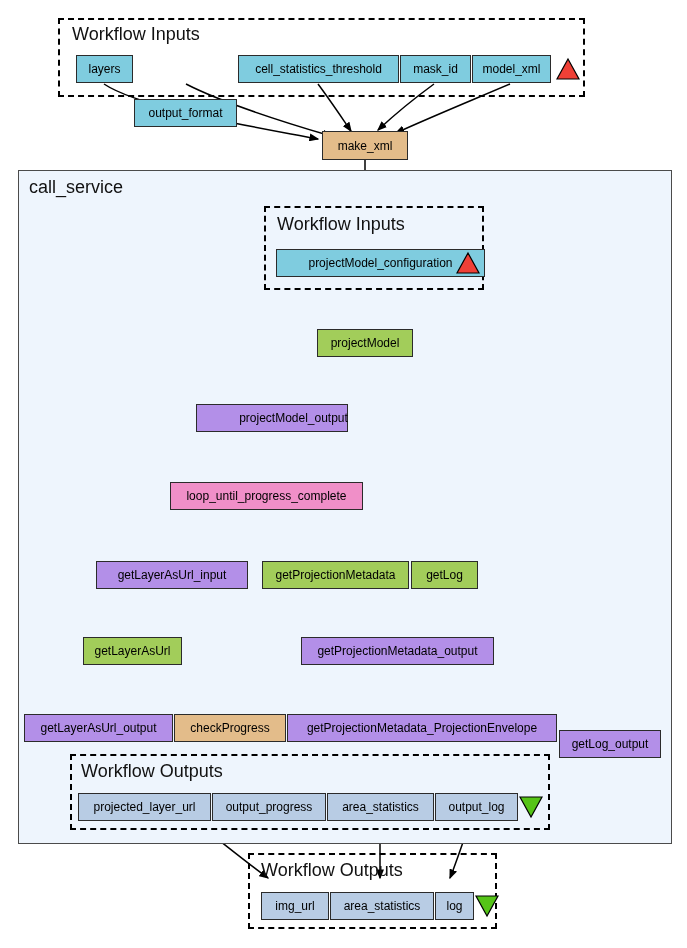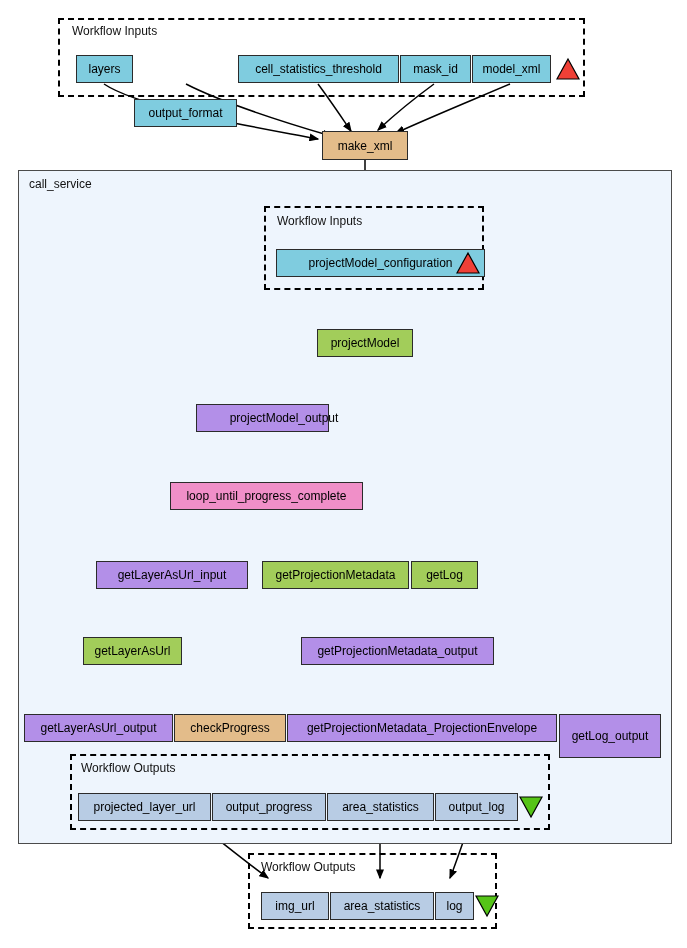--- a/index.html
+++ b/index.html
@@ -13,21 +13,21 @@
 
   
   .cluster{position:absolute;box-sizing:border-box;}
   .cluster-dashed{
     border:2px dashed #000000;background:transparent;
   }
   .cluster-solid{
     border:1.6px solid #4b4b4b;background:#eef5fd;
   }
   .cluster-label{
-    position:absolute;font-size:12px;color:#111;white-space:nowrap;
+    position:absolute;font-size:18px;color:#111;white-space:nowrap;
   }
 
   
   .node{
     position:absolute;box-sizing:border-box;
     border:1.4px solid #2b2b2b;
     display:flex;align-items:center;justify-content:center;
     font-size:12px;color:#000;white-space:nowrap;
     letter-spacing:0px;
   }
@@ -137,35 +137,35 @@
 
   <div class="node n-input" style="left:276px;top:249px;width:209px;height:28px;">projectModel_configuration</div>
   <div class="tri-wrap" style="left:456px;top:251px;">
     <svg width="24" height="24" viewBox="0 0 24 24">
         <polygon points="12,2 23,22 1,22" fill="#ef4036" stroke="#000" stroke-width="1.2"></polygon>
       </svg>
   </div>
 
   <div class="node n-proc" style="left:317px;top:329px;width:96px;height:28px;">projectModel</div>
 
-  <div class="node n-data" style="left:196px;top:404px;width:133px;height:28px;padding-left:43px;">projectModel_output</div>
+  <div class="node n-data" style="left:196px;top:404px;width:152px;height:28px;padding-left:43px;">projectModel_output</div>
 
   <div class="node n-loop" style="left:170px;top:482px;width:193px;height:28px;">loop_until_progress_complete</div>
 
   <div class="node n-data" style="left:96px;top:561px;width:152px;height:28px;">getLayerAsUrl_input</div>
   <div class="node n-proc" style="left:262px;top:561px;width:147px;height:28px;">getProjectionMetadata</div>
   <div class="node n-proc" style="left:411px;top:561px;width:67px;height:28px;">getLog</div>
 
   <div class="node n-proc" style="left:83px;top:637px;width:99px;height:28px;">getLayerAsUrl</div>
   <div class="node n-data" style="left:301px;top:637px;width:193px;height:28px;">getProjectionMetadata_output</div>
 
   <div class="node n-data" style="left:24px;top:714px;width:149px;height:28px;">getLayerAsUrl_output</div>
   <div class="node n-tool" style="left:174px;top:714px;width:112px;height:28px;">checkProgress</div>
   <div class="node n-data" style="left:287px;top:714px;width:270px;height:28px;">getProjectionMetadata_ProjectionEnvelope</div>
-  <div class="node n-data" style="left:559px;top:714px;width:102px;height:44px;">getLog_output</div>
+  <div class="node n-data" style="left:559px;top:730px;width:102px;height:28px;">getLog_output</div>
 
   <div class="node n-io" style="left:78px;top:793px;width:133px;height:28px;">projected_layer_url</div>
   <div class="node n-io" style="left:212px;top:793px;width:114px;height:28px;">output_progress</div>
   <div class="node n-io" style="left:327px;top:793px;width:107px;height:28px;">area_statistics</div>
   <div class="node n-io" style="left:435px;top:793px;width:83px;height:28px;">output_log</div>
   <div class="tri-wrap" style="left:519px;top:795px;">
     <svg width="24" height="24" viewBox="0 0 24 24">
         <polygon points="1,2 23,2 12,22" fill="#55c417" stroke="#000" stroke-width="1.2"></polygon>
       </svg>
   </div>

